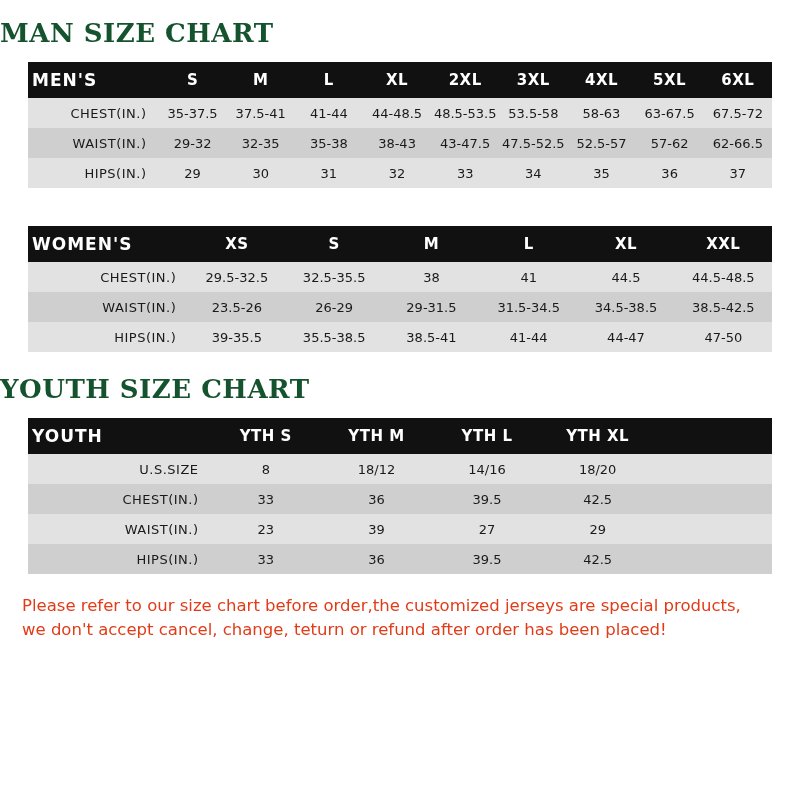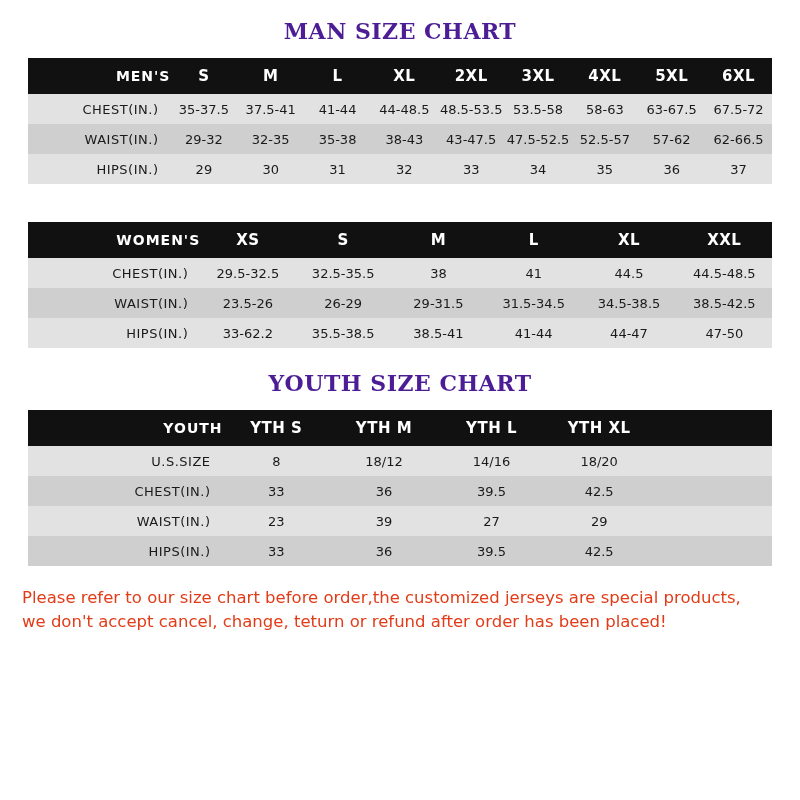--- a/index.html
+++ b/index.html
@@ -28,25 +28,25 @@
     justify-content: center;
   }
   .banner-title {
     font-family: "DejaVu Serif", serif;
     font-weight: bold;
     font-size: 45px;
     letter-spacing: 2px;
     color: #121212;
   }
   .section-title {
-    text-align: center;
+    text-align: left;
     font-family: "DejaVu Serif", serif;
     font-weight: bold;
-    font-size: 22px;
-    color: #4c1d95;
+    font-size: 26px;
+    color: #14532d;
     letter-spacing: 0.5px;
   }
   .chart-wrap {
     padding: 0 28px;
   }
   table.size-table {
     width: 100%;
     border-collapse: collapse;
     table-layout: fixed;
   }
@@ -62,23 +62,23 @@
   }
   table.size-table thead th {
     background: #111111;
     color: #ffffff;
     font-weight: bold;
     font-size: 15px;
     height: 36px;
     letter-spacing: 0.5px;
   }
   table.size-table thead th.first-col {
-    text-align: right;
-    padding-left: 16px;
-    font-size: 14px;
+    text-align: left;
+    padding-left: 4px;
+    font-size: 17px;
     letter-spacing: 1px;
   }
   table.size-table tbody tr.odd td {
     background: #e2e2e2;
   }
   table.size-table tbody tr.even td {
     background: #cfcfcf;
   }
   table.size-table tbody td.first-col {
     text-align: right;
@@ -198,21 +198,21 @@
           <td class="first-col">WAIST(IN.)</td>
           <td>23.5-26</td>
           <td>26-29</td>
           <td>29-31.5</td>
           <td>31.5-34.5</td>
           <td>34.5-38.5</td>
           <td>38.5-42.5</td>
         </tr>
         <tr class="odd">
           <td class="first-col">HIPS(IN.)</td>
-          <td>33-62.2</td>
+          <td>39-35.5</td>
           <td>35.5-38.5</td>
           <td>38.5-41</td>
           <td>41-44</td>
           <td>44-47</td>
           <td>47-50</td>
         </tr>
       </tbody>
     </table>
   </div>
 

